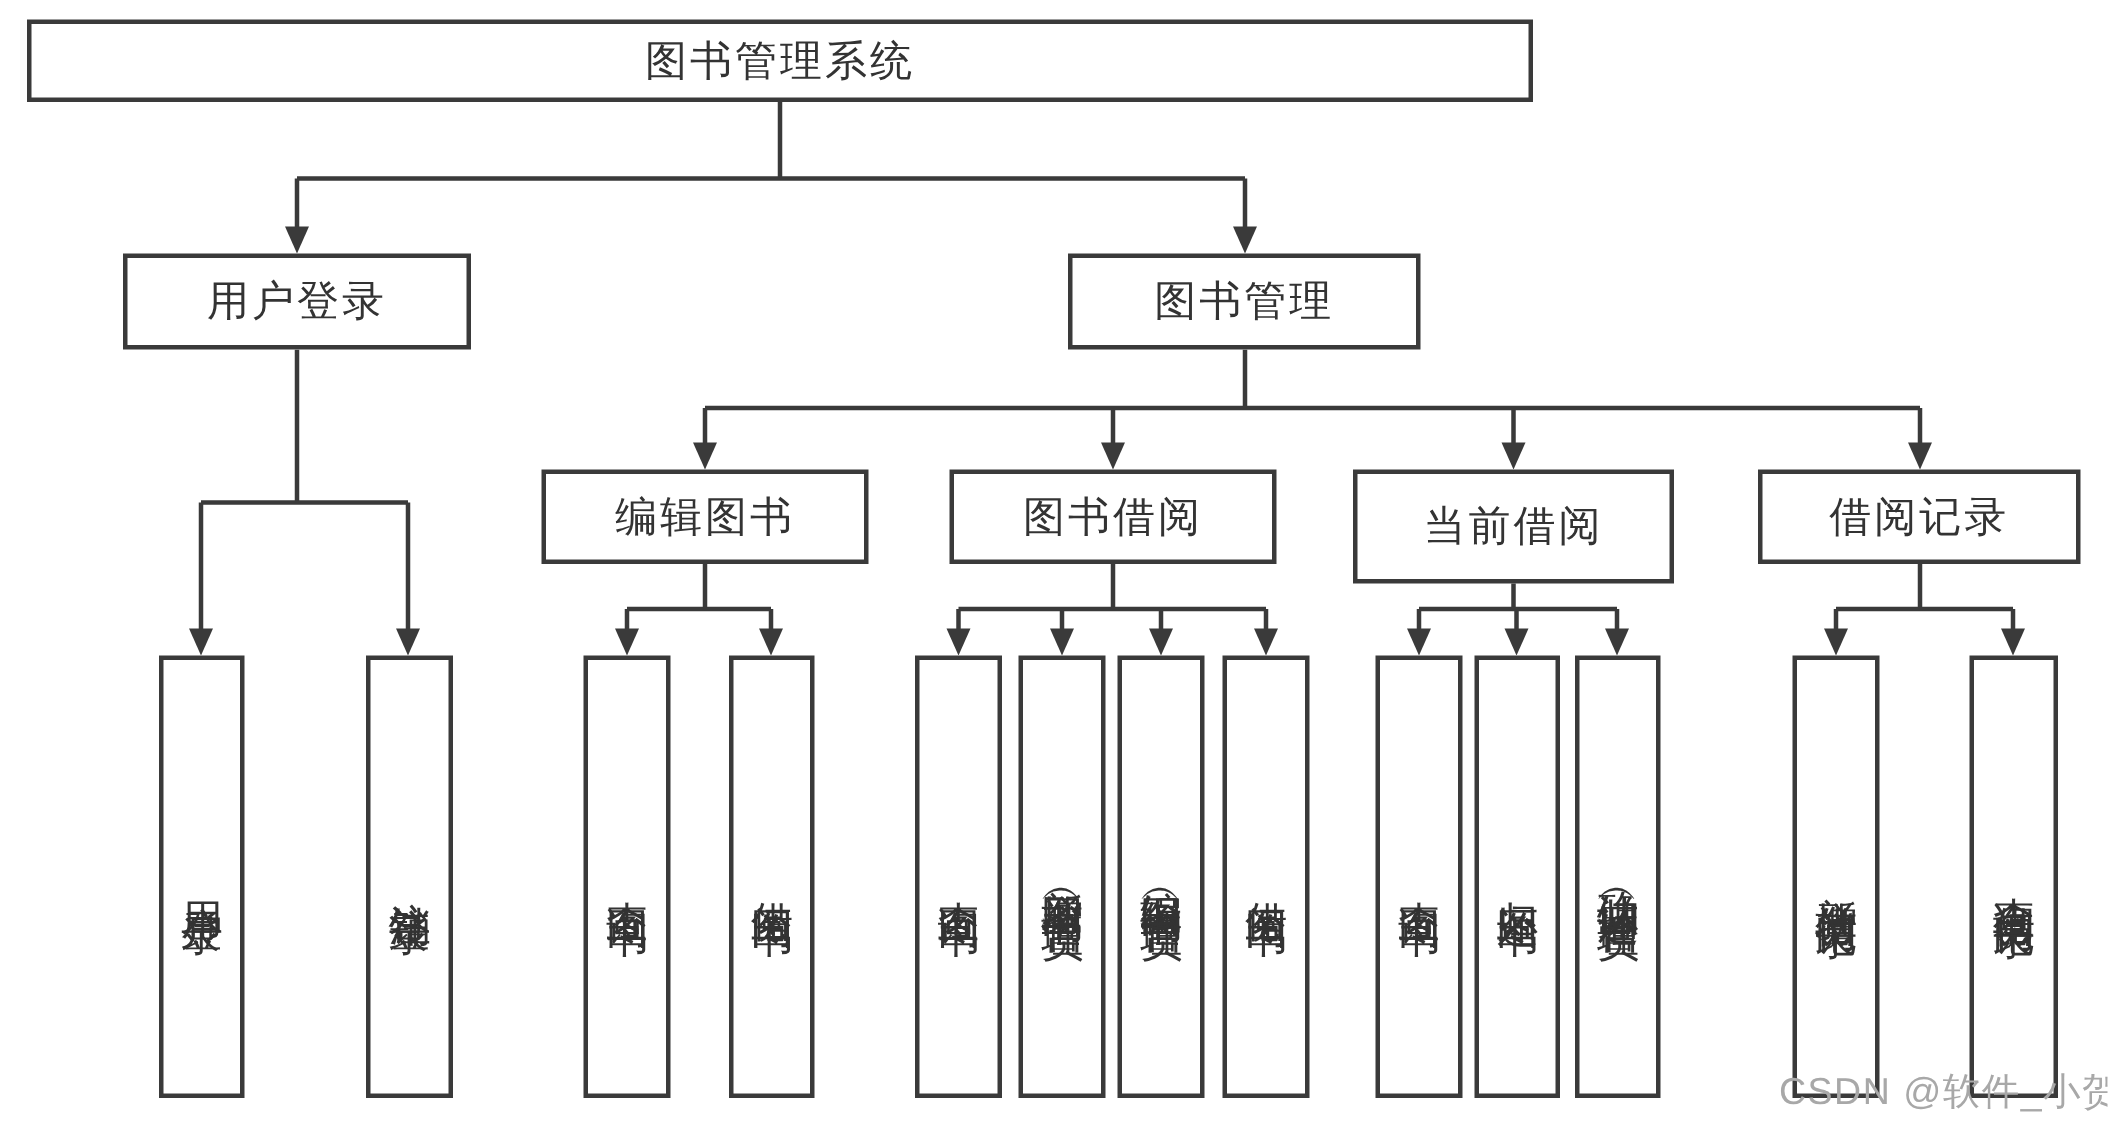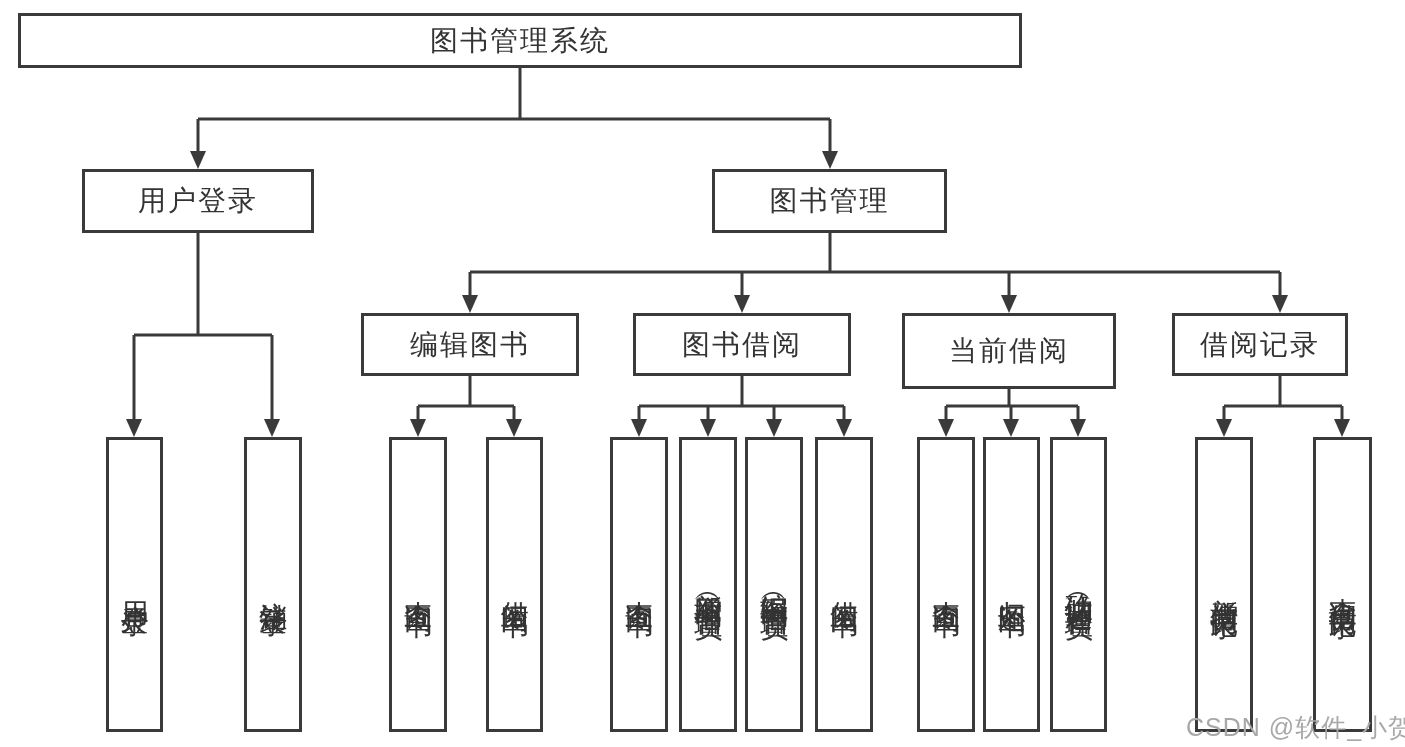--- a/index.html
+++ b/index.html
@@ -91,21 +91,21 @@
 
 <div class="node" style="left:361px;top:313px;width:218px;height:63px;">
   <span>编辑图书</span>
 </div>
 <div class="node" style="left:633px;top:313px;width:218px;height:63px;">
   <span>图书借阅</span>
 </div>
 <div class="node" style="left:902px;top:313px;width:214px;height:76px;">
   <span>当前借阅</span>
 </div>
-<div class="node" style="left:1172px;top:313px;width:176px;height:63px;">
+<div class="node" style="left:1172px;top:313px;width:215px;height:63px;">
   <span>借阅记录</span>
 </div>
 
 <div class="node leaf" style="left:106px;top:437px;width:57px;height:295px;">
   <span>用户登录</span>
 </div>
 <div class="node leaf" style="left:244px;top:437px;width:58px;height:295px;">
   <span>注销登录</span>
 </div>
 

